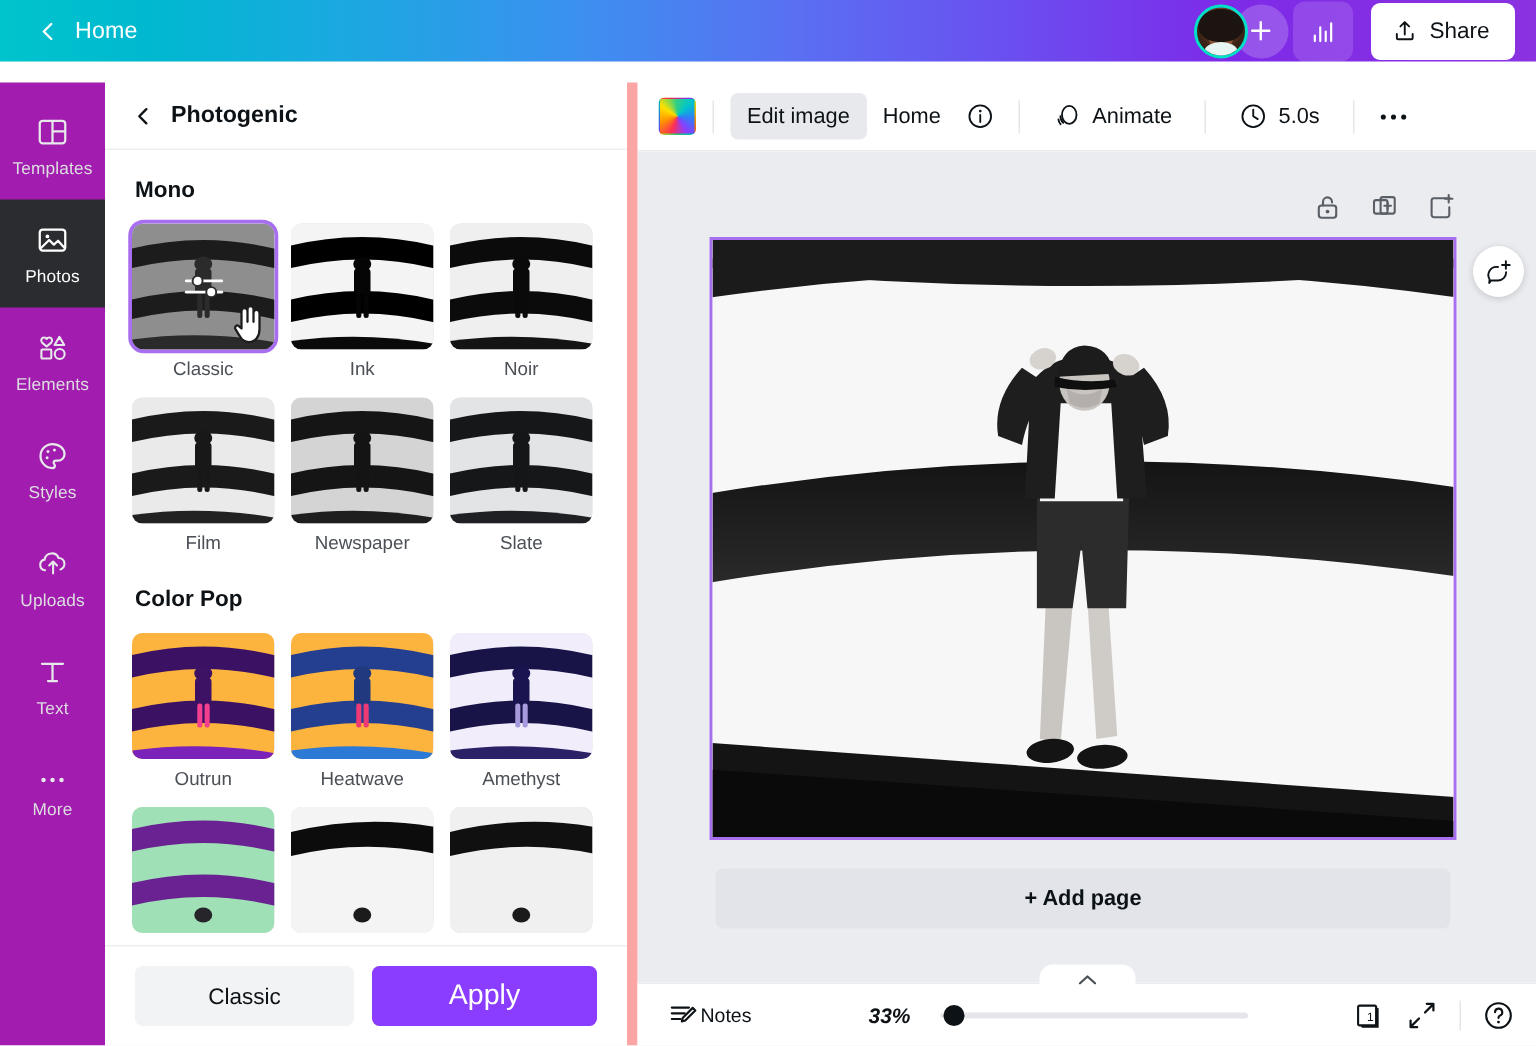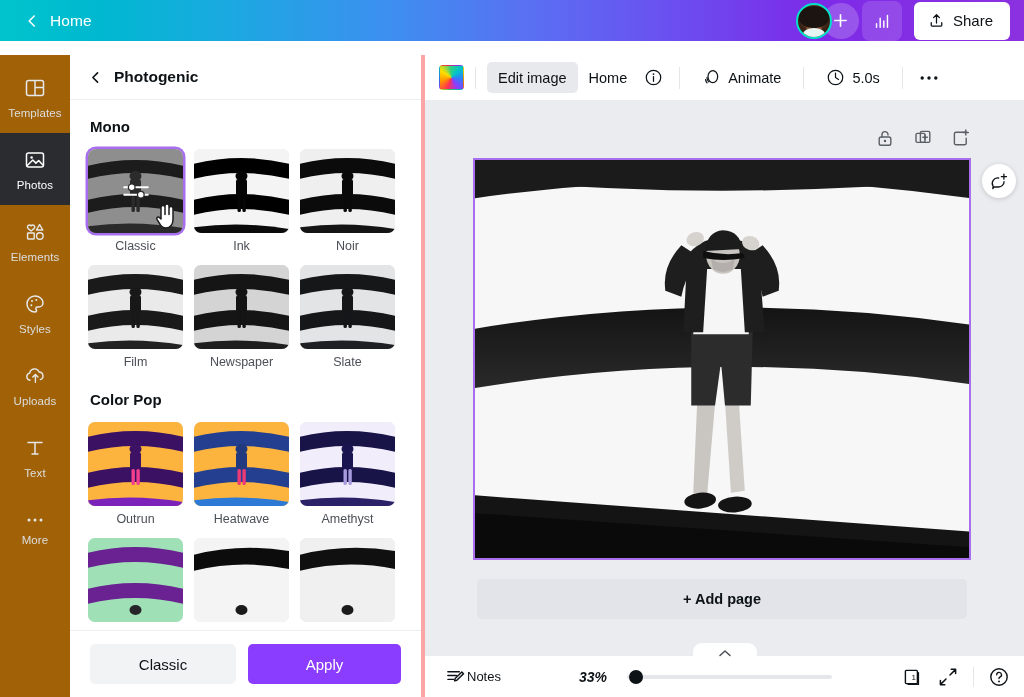--- a/index.html
+++ b/index.html
@@ -66,37 +66,37 @@
   .share-btn {
     display: flex; align-items: center; gap: 8px;
     background: #ffffff; color: #0d1216;
     height: 38px; padding: 0 17px 0 14px; border-radius: 6px;
     margin-left: 12px; cursor: pointer; font-size: 15px;
   }
 
   
   .rail {
     position: absolute; left: 0; top: 55px; width: 70px; height: 642px;
-    background: #a16207; z-index: 30;
+    background: #a21caf; z-index: 30;
     display: flex; flex-direction: column; align-items: center; padding-top: 6px;
   }
   .rail-item {
     width: 70px; height: 72px; display: flex; flex-direction: column;
     align-items: center; justify-content: center; gap: 7px; cursor: pointer;
   }
   .rail-item.active { background: #2b2c2f; }
   .rail-label { color: #dcdee0; font-size: 11.5px; letter-spacing: .1px; }
   .rail-item.active .rail-label { color: #ffffff; }
   .rail-ico { display: block; }
 
   
   .panel {
     position: absolute; left: 70px; top: 55px; width: 355px; height: 642px;
     background: #ffffff; z-index: 20;
-    border-right: 4px solid #fca5a5;
+    border-right: 7px solid #fca5a5;
     display: flex; flex-direction: column;
   }
   .panel-head {
     height: 45px; display: flex; align-items: center; gap: 11px;
     padding: 0 18px; border-bottom: 1px solid #eceef1; flex: 0 0 auto;
   }
   .panel-head-title { font-size: 15.5px; font-weight: bold; color: #0d1216; }
   .panel-scroll {
     flex: 1 1 auto; overflow: hidden; position: relative; padding: 0 0 0 0;
   }
@@ -138,21 +138,21 @@
     display: flex; align-items: center; gap: 12px; padding: 0 20px;
   }
   .btn-cancel {
     flex: 0 0 146px; height: 40px; border-radius: 5px;
     background: #f2f3f5; color: #0d1216; border: none;
     font-size: 15px; font-family: inherit; cursor: pointer;
   }
   .btn-apply {
     flex: 1 1 auto; height: 40px; border-radius: 5px;
     background: #8b3dff; color: #ffffff; border: none;
-    font-size: 15px; font-family: inherit; cursor: pointer;
+    font-size: 19px; font-family: inherit; cursor: pointer;
   }
 
   
   .edtoolbar {
     position: absolute; left: 425px; top: 55px; width: 599px; height: 46px;
     background: #ffffff; border-bottom: 1px solid #e9ebef;
     display: flex; align-items: center; gap: 0; padding-left: 14px; z-index: 15;
   }
   .color-swatch {
     width: 25px; height: 25px; border-radius: 4px;

